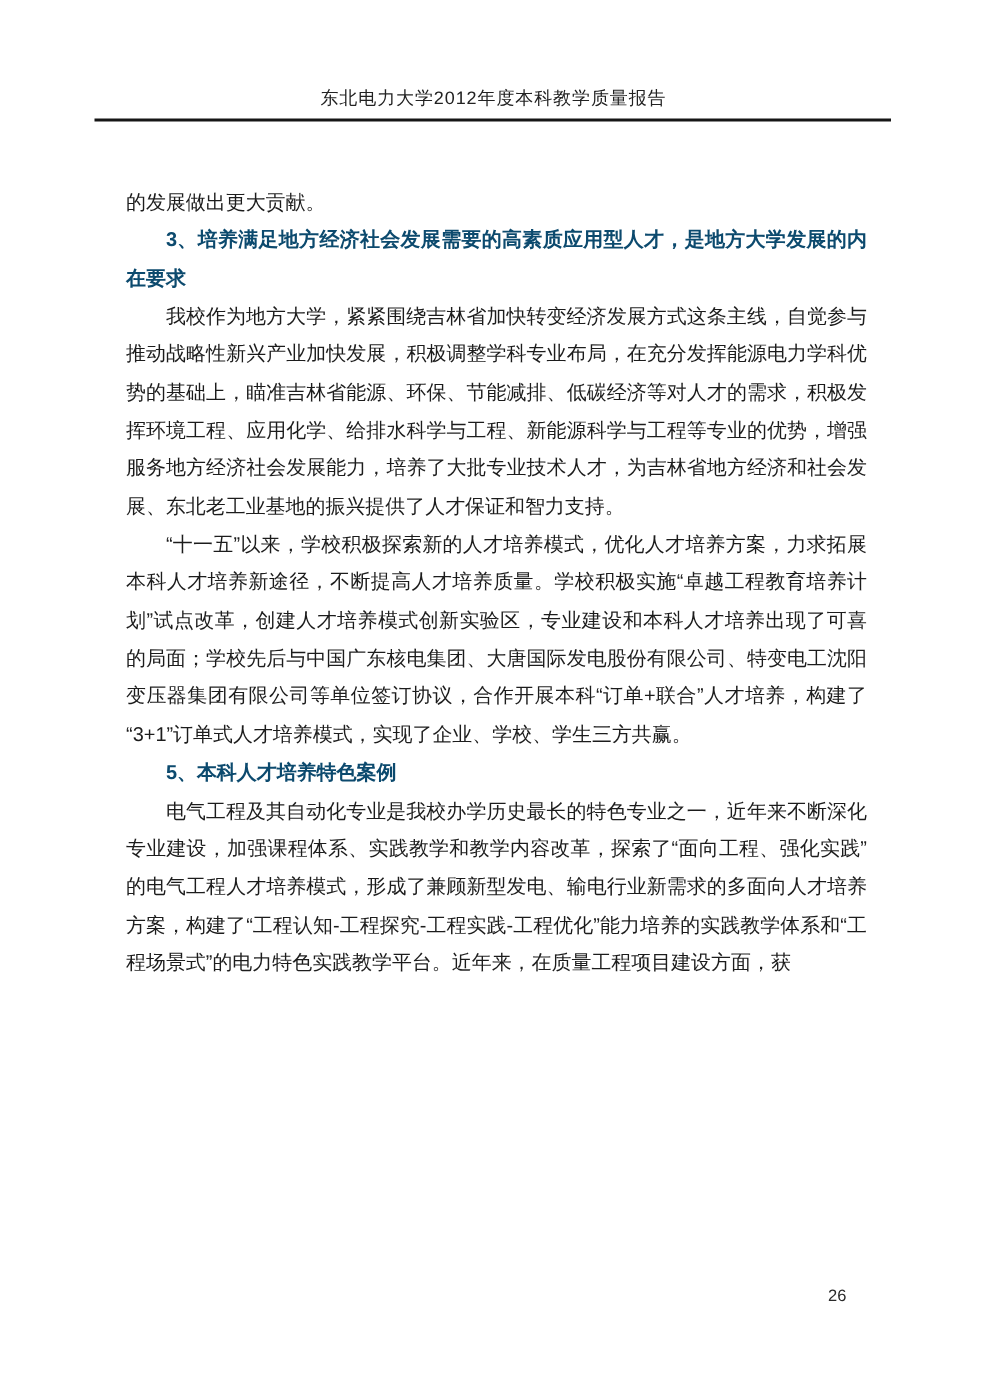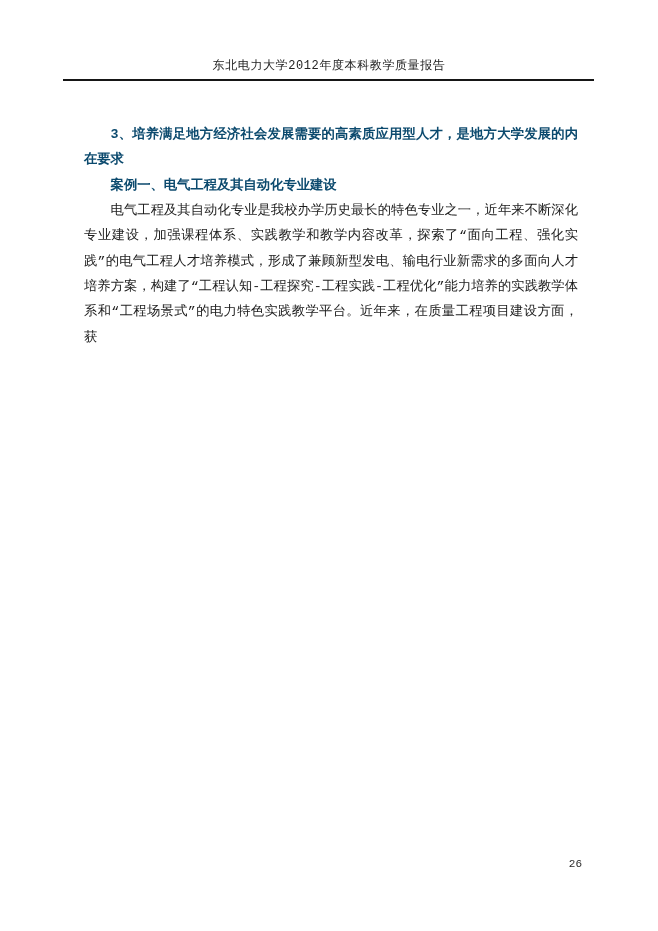--- a/index.html
+++ b/index.html
@@ -5,21 +5,21 @@
   html, body {
     margin: 0;
     padding: 0;
     background: #ffffff;
   }
   .page {
     position: relative;
     width: 658px;
     height: 931px;
     background: #ffffff;
-    font-family: Liberation Mono, monospace;
+    font-family: Liberation Sans, sans-serif;
     color: #1e1e1e;
     overflow: hidden;
   }
   
   .header-title {
     position: absolute;
     top: 57px;
     left: 0;
     width: 100%;
     text-align: center;
@@ -57,34 +57,37 @@
   .para.heading {
     font-weight: bold;
     color: #0c4a6e;
   }
   
   .page-number {
     position: absolute;
     top: 858px;
     left: 552px;
     width: 30px;
-    text-align: right;
+    text-align: left;
     font-size: 11px;
     color: #2a2a2a;
   }
 </style>
 </head>
 <body>
 
 <div class="page">
 
   <div class="header-title">东北电力大学2012年度本科教学质量报告</div>
   <div class="header-rule"></div>
 
   <div class="doc-body">
+    <p class="para noindent">的发展做出更大贡献。</p>
     <p class="para heading">3、培养满足地方经济社会发展需要的高素质应用型人才，是地方大学发展的内在要求</p>
-    <p class="para heading">案例一、电气工程及其自动化专业建设</p>
+    <p class="para">我校作为地方大学，紧紧围绕吉林省加快转变经济发展方式这条主线，自觉参与推动战略性新兴产业加快发展，积极调整学科专业布局，在充分发挥能源电力学科优势的基础上，瞄准吉林省能源、环保、节能减排、低碳经济等对人才的需求，积极发挥环境工程、应用化学、给排水科学与工程、新能源科学与工程等专业的优势，增强服务地方经济社会发展能力，培养了大批专业技术人才，为吉林省地方经济和社会发展、东北老工业基地的振兴提供了人才保证和智力支持。</p>
+    <p class="para">“十一五”以来，学校积极探索新的人才培养模式，优化人才培养方案，力求拓展本科人才培养新途径，不断提高人才培养质量。学校积极实施“卓越工程教育培养计划”试点改革，创建人才培养模式创新实验区，专业建设和本科人才培养出现了可喜的局面；学校先后与中国广东核电集团、大唐国际发电股份有限公司、特变电工沈阳变压器集团有限公司等单位签订协议，合作开展本科“订单+联合”人才培养，构建了“3+1”订单式人才培养模式，实现了企业、学校、学生三方共赢。</p>
+    <p class="para heading">5、本科人才培养特色案例</p>
     <p class="para">电气工程及其自动化专业是我校办学历史最长的特色专业之一，近年来不断深化专业建设，加强课程体系、实践教学和教学内容改革，探索了“面向工程、强化实践”的电气工程人才培养模式，形成了兼顾新型发电、输电行业新需求的多面向人才培养方案，构建了“工程认知-工程探究-工程实践-工程优化”能力培养的实践教学体系和“工程场景式”的电力特色实践教学平台。近年来，在质量工程项目建设方面，获</p>
   </div>
 
   <div class="page-number">26</div>
 
 </div>
 
 </body></html>

